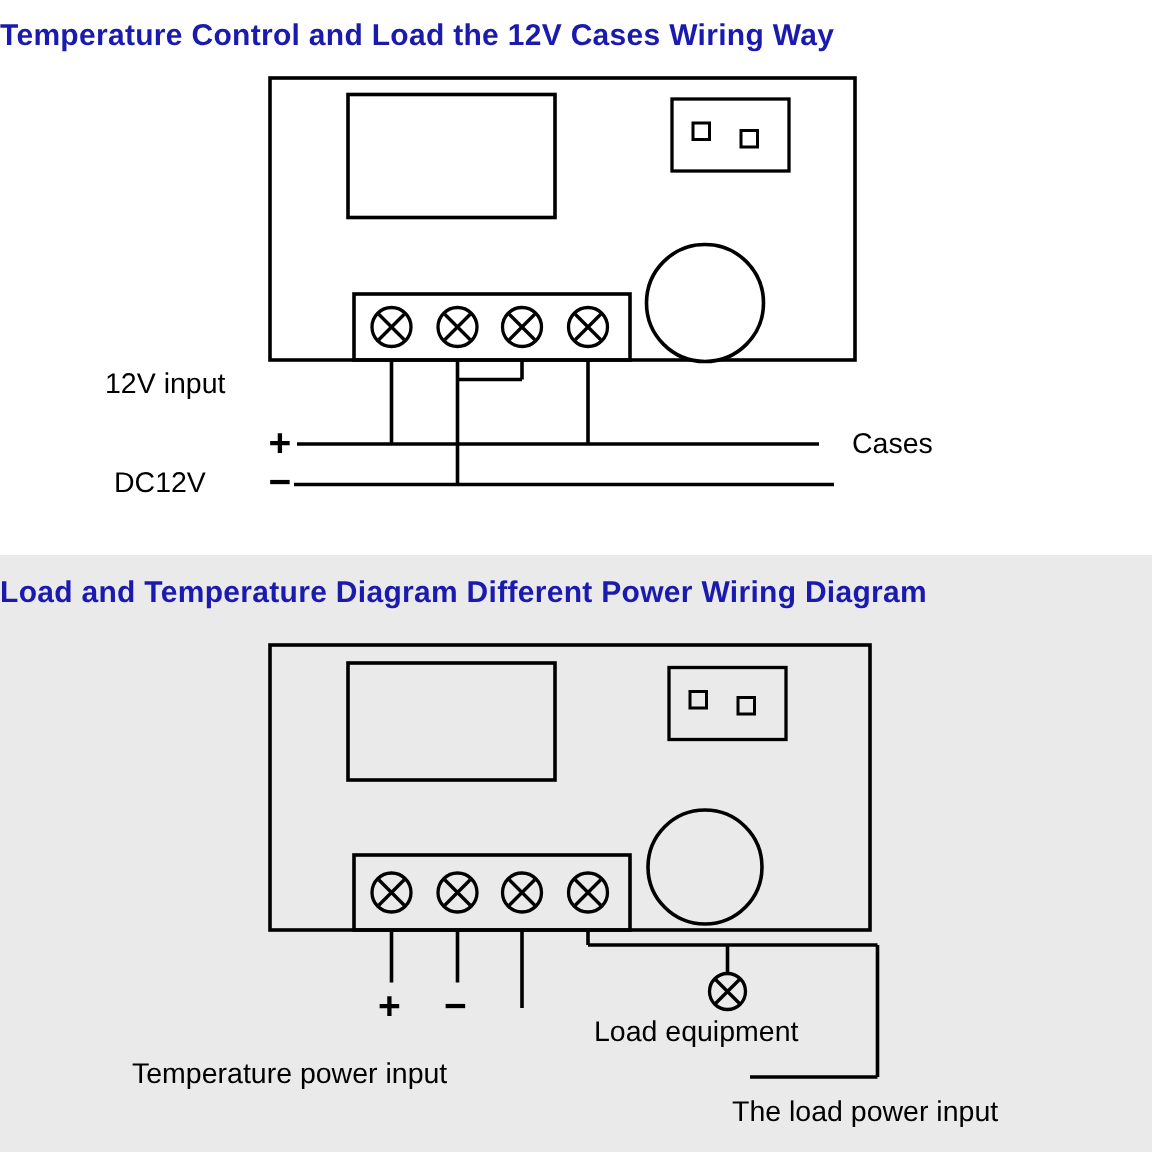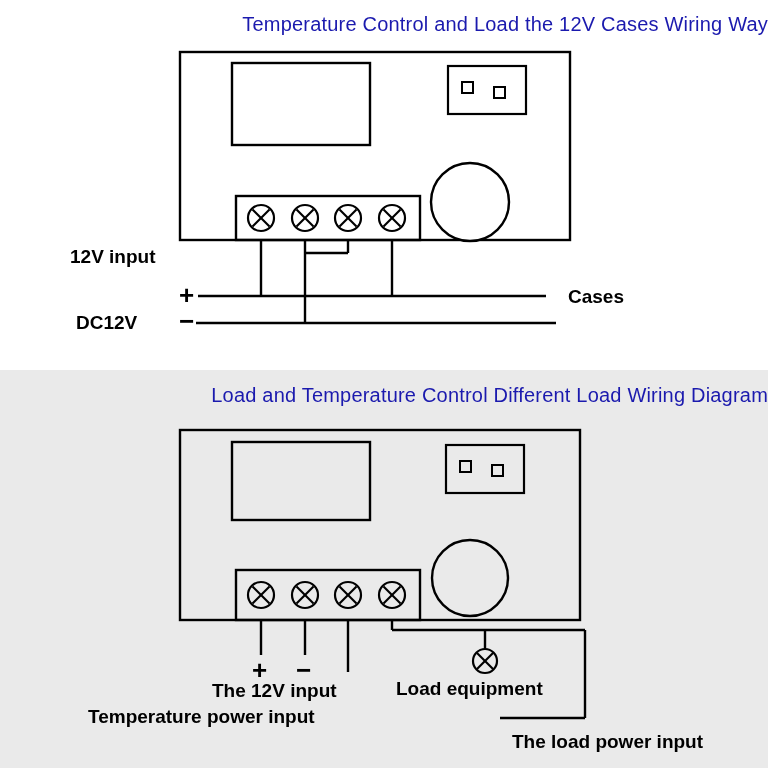--- a/index.html
+++ b/index.html
@@ -2,23 +2,23 @@
 <html style="--title-color: #1b1aae; --sec2-bg: #eaeaea;"><head>
 <meta charset="utf-8">
 <style>
   * { margin:0; padding:0; box-sizing:border-box; }
   html,body { width:768px; height:768px; }
   body { font-family:"Liberation Sans", sans-serif; background:#ffffff; }
   .canvas { position:relative; width:768px; height:768px; overflow:hidden; background:#ffffff; }
   .section { position:absolute; left:0; width:768px; }
   .sec1 { top:0; height:370px; background:#ffffff; }
   .sec2 { top:370px; height:398px; background:var(--sec2-bg, #eaeaea); }
-  .title { position:absolute; left:0; width:100%; text-align:right; font-size:20px; font-weight:400; color:var(--title-color, #1b1aae); letter-spacing:0.2px; }
+  .title { position:absolute; left:0; width:100%; text-align:left; font-size:20px; font-weight:700; color:var(--title-color, #1b1aae); letter-spacing:0.2px; }
   .art { position:absolute; left:0; top:0; display:block; }
-  .lbl { position:absolute; font-weight:700; font-size:19px; color:#000; white-space:nowrap; line-height:1.2; }
+  .lbl { position:absolute; font-weight:400; font-size:19px; color:#000; white-space:nowrap; line-height:1.2; }
   .sign { font-size:26px; line-height:1; font-weight:700; }
 </style>
 </head>
 <body>
 
 <div class="canvas">
 
   <section class="section sec1">
     <div class="title" style="top:13px">Temperature Control and Load the 12V Cases Wiring Way</div>
 
@@ -54,21 +54,21 @@
     </svg>
 
     <div class="lbl" style="left:70px; top:246px">12V input</div>
     <div class="lbl sign" style="left:179px; top:282px">+</div>
     <div class="lbl" style="left:76px; top:312px">DC12V</div>
     <div class="lbl sign" style="left:179px; top:308px">−</div>
     <div class="lbl" style="left:568px; top:286px">Cases</div>
   </section>
 
   <section class="section sec2">
-    <div class="title" style="top:14px">Load and Temperature Control Different Load Wiring Diagram</div>
+    <div class="title" style="top:14px">Load and Temperature Diagram Different Power Wiring Diagram</div>
 
     <svg class="art" width="768" height="398" viewBox="0 0 768 398">
       <rect x="180" y="60" width="400" height="190" fill="none" stroke="#000" stroke-width="2.4"></rect>
       <rect x="232" y="72" width="138" height="78" fill="none" stroke="#000" stroke-width="2.4"></rect>
       <rect x="446" y="75" width="78" height="48" fill="none" stroke="#000" stroke-width="2.2"></rect>
       <rect x="460" y="91" width="11" height="11" fill="none" stroke="#000" stroke-width="2"></rect>
       <rect x="492" y="95" width="11" height="11" fill="none" stroke="#000" stroke-width="2"></rect>
       <circle cx="470" cy="208" r="38" fill="none" stroke="#000" stroke-width="2.4"></circle>
       <rect x="236" y="200" width="184" height="50" fill="none" stroke="#000" stroke-width="2.4"></rect>
 
@@ -87,19 +87,18 @@
       <g transform="translate(485,291)">
         <circle r="12" fill="none" stroke="#000" stroke-width="2.2"></circle>
         <line x1="-8" y1="-8" x2="8" y2="8" stroke="#000" stroke-width="2.2"></line>
         <line x1="-8" y1="8" x2="8" y2="-8" stroke="#000" stroke-width="2.2"></line>
       </g>
       <line x1="500" y1="348" x2="585" y2="348" stroke="#000" stroke-width="2.4"></line>
     </svg>
 
     <div class="lbl sign" style="left:252px; top:287px">+</div>
     <div class="lbl sign" style="left:296px; top:287px">−</div>
-    <div class="lbl" style="left:212px; top:310px">The 12V input</div>
     <div class="lbl" style="left:88px; top:336px">Temperature power input</div>
     <div class="lbl" style="left:396px; top:308px">Load equipment</div>
-    <div class="lbl" style="left:512px; top:361px">The load power input</div>
+    <div class="lbl" style="left:488px; top:361px">The load power input</div>
   </section>
 
 </div>
 
 </body></html>

